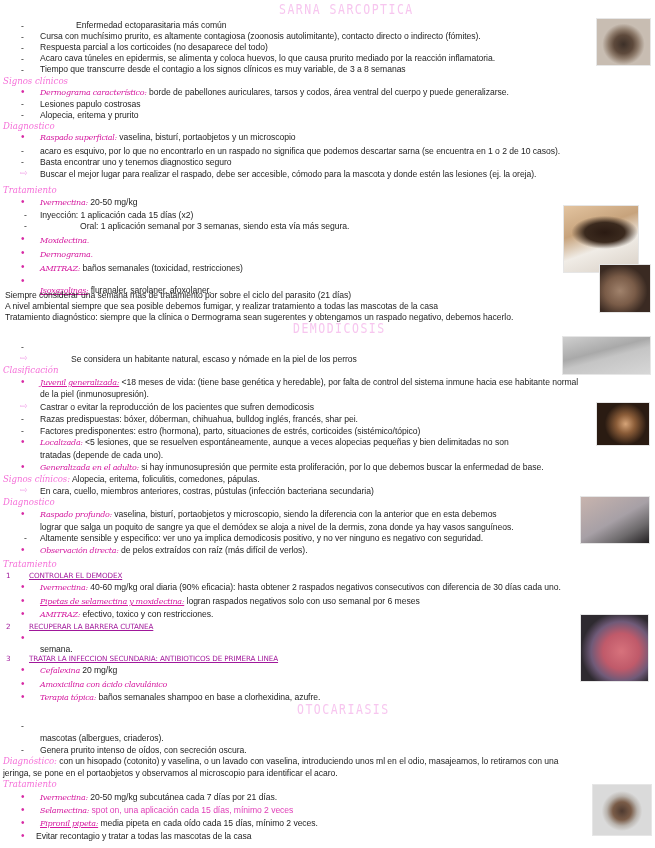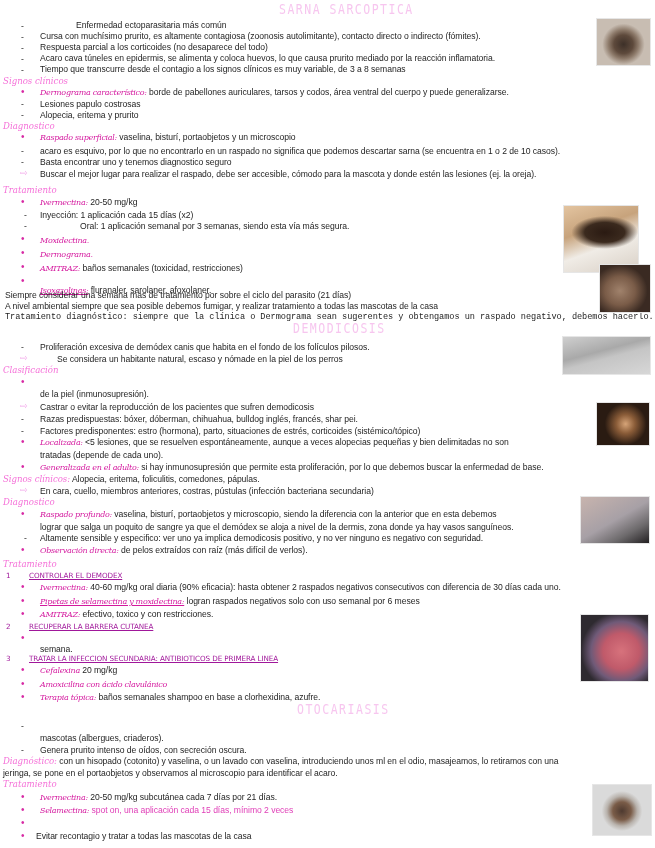--- a/index.html
+++ b/index.html
@@ -109,34 +109,34 @@
   <span class="mk bullet" style="left:21px;top:234px;">•</span>
   <div class="line" style="left:40px;top:236px;"><span class="lbl">Moxidectina.</span></div>
   <span class="mk bullet" style="left:21px;top:248px;">•</span>
   <div class="line" style="left:40px;top:250px;"><span class="lbl">Dermograma.</span></div>
   <span class="mk bullet" style="left:21px;top:262px;">•</span>
   <div class="line" style="left:40px;top:264px;"><span class="lbl">AMITRAZ:</span><span> baños semanales (toxicidad, restricciones)</span></div>
   <span class="mk bullet" style="left:21px;top:276px;">•</span>
   <div class="line" style="left:40px;top:286px;"><span class="lbl u">Isoxazolinas:</span><span> fluranaler, sarolaner, afoxolaner.</span></div>
   <div class="line" style="left:5px;top:291px;">Siempre considerar una semana mas de tratamiento por sobre el ciclo del parasito (21 días)</div>
   <div class="line" style="left:5px;top:302px;">A nivel ambiental siempre que sea posible debemos fumigar, y realizar tratamiento a todas las mascotas de la casa</div>
-  <div class="line" style="left:5px;top:313px;font-family:Liberation Mono, monospace;">Tratamiento diagnóstico: siempre que la clínica o Dermograma sean sugerentes y obtengamos un raspado negativo, debemos hacerlo.</div>
+  <div class="line" style="left:5px;top:313px;">Tratamiento diagnóstico: siempre que la clínica o Dermograma sean sugerentes y obtengamos un raspado negativo, debemos hacerlo.</div>
 
   <div class="img" id="img-dog"></div>
   <div class="img" id="img-skin1"></div>
 
   <div class="title" style="left:293px;top:322px;">DEMODICOSIS</div>
   <span class="mk" style="left:21px;top:343px;">-</span>
-  <div class="line" style="left:40px;top:343px;">Proliferación excesiva de demódex canis que habita en el fondo de los folículos pilosos.</div>
   <span class="mk arrow" style="left:20px;top:354px;">⇨</span>
-  <div class="line" style="left:42px;top:355px;padding-left:15px;">Se considera un habitante natural, escaso y nómade en la piel de los perros</div>
+  <div class="line" style="left:56px;top:355px;padding-left:15px;">Se considera un habitante natural, escaso y nómade en la piel de los perros</div>
   <div class="img" id="img-demodex"></div>
 
   <div class="sec" style="left:3px;top:366px;">Clasificación</div>
   <span class="mk bullet" style="left:21px;top:377px;">•</span>
+  <div class="line" style="left:40px;top:378px;"><span class="lbl u">Juvenil generalizada:</span><span> &lt;18 meses de vida: (tiene base genética y heredable), por falta de control del sistema inmune hacia ese habitante normal</span></div>
   <div class="line" style="left:40px;top:390px;">de la piel (inmunosupresión).</div>
   <span class="mk arrow" style="left:20px;top:402px;">⇨</span>
   <div class="line" style="left:40px;top:403px;">Castrar o evitar la reproducción de los pacientes que sufren demodicosis</div>
   <span class="mk" style="left:21px;top:415px;">-</span>
   <div class="line" style="left:40px;top:415px;">Razas predispuestas: bóxer, dóberman, chihuahua, bulldog inglés, francés, shar pei.</div>
   <span class="mk" style="left:21px;top:427px;">-</span>
   <div class="line" style="left:40px;top:427px;">Factores predisponentes: estro (hormona), parto, situaciones de estrés, corticoides (sistémico/tópico)</div>
   <span class="mk bullet" style="left:21px;top:437px;">•</span>
   <div class="line" style="left:40px;top:438px;"><span class="lbl">Localizada:</span><span> &lt;5 lesiones, que se resuelven espontáneamente, aunque a veces alopecias pequeñas y bien delimitadas no son</span></div>
   <div class="line" style="left:40px;top:451px;">tratadas (depende de cada uno).</div>
@@ -185,17 +185,18 @@
   <div class="line" style="left:40px;top:746px;">Genera prurito intenso de oídos, con secreción oscura.</div>
   <div class="line" style="left:3px;top:769px;">jeringa, se pone en el portaobjetos y observamos al microscopio para identificar el acaro.</div>
   <div class="line" style="left:3px;top:757px;"><span class="sec" style="position:static;">Diagnóstico:</span><span> con un hisopado (cotonito) y vaselina, o un lavado con vaselina, introduciendo unos ml en el odio, masajeamos, lo retiramos con una</span></div>
 
   <div class="sec" style="left:3px;top:780px;">Tratamiento</div>
   <span class="mk bullet" style="left:21px;top:792px;">•</span>
   <div class="line" style="left:40px;top:793px;"><span class="lbl">Ivermectina:</span><span> 20-50 mg/kg subcutánea cada 7 días por 21 días.</span></div>
   <span class="mk bullet" style="left:21px;top:805px;">•</span>
   <div class="line" style="left:40px;top:806px;"><span class="lbl">Selamectina:</span><span class="pinktext"> spot on, una aplicación cada 15 días, mínimo 2 veces</span></div>
   <span class="mk bullet" style="left:21px;top:818px;">•</span>
+  <div class="line" style="left:40px;top:819px;"><span class="lbl u">Fipronil pipeta:</span><span> media pipeta en cada oído cada 15 días, mínimo 2 veces.</span></div>
   <span class="mk bullet" style="left:21px;top:831px;">•</span>
   <div class="line" style="left:36px;top:832px;">Evitar recontagio y tratar a todas las mascotas de la casa</div>
   <div class="img" id="img-otodectes"></div>
 
 </div>
 
 </body></html>

